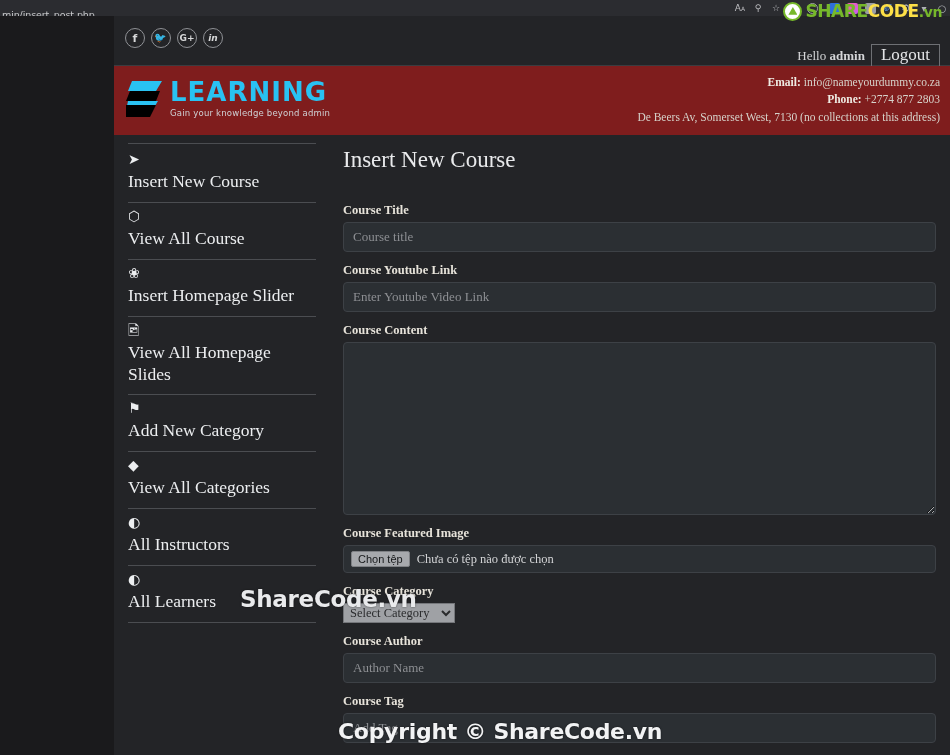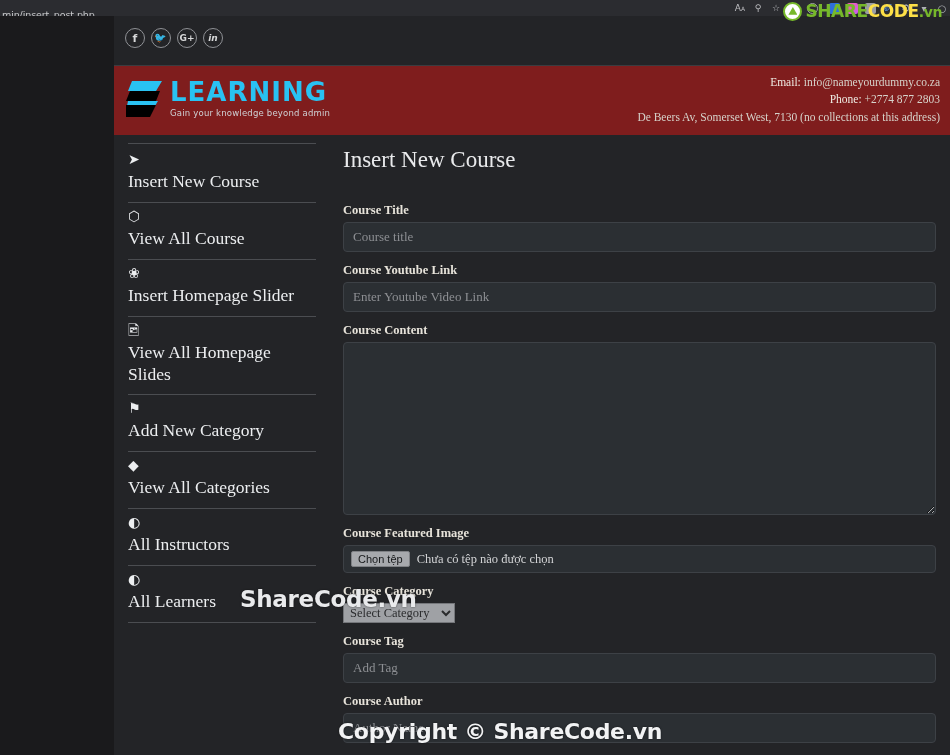--- a/index.html
+++ b/index.html
@@ -202,21 +202,21 @@
   }
   .contact {
     position: absolute;
     right: 10px; top: 8px;
     text-align: right;
     font-family: "Liberation Serif", serif;
     font-size: 11.5px;
     color: #d7d3cb;
     line-height: 1.5;
   }
-  .contact b { font-weight: normal; color: #efece4; padding-left: 23px; }
+  .contact b { font-weight: bold; color: #efece4; padding-left: 23px; }
 
   
   .body-split { display: flex; height: 620px; }
 
   .sidebar {
     width: 216px;
     padding: 8px 14px 0 14px;
     background: #232427;
   }
   .side-item {
@@ -377,20 +377,24 @@
 
 <div class="page">
   <div class="container">
 
     <div class="topbar">
       <div class="socials">
         <div class="soc">f</div>
         <div class="soc tw">🐦</div>
         <div class="soc gp">G+</div>
         <div class="soc li">in</div>
+      </div>
+      <div class="userbox">
+        <span class="hello"><span>Hello </span><b>admin</b></span>
+        <button class="logout-btn">Logout</button>
       </div>
     </div>
 
     <div class="brandbar">
       <div class="logo-wrap">
         <svg class="logo-mark" viewBox="0 0 40 46">
           <path d="M6 6 H36 L30 16 H2 Z" fill="#29c2f2"></path>
           <path d="M4 16 H34 L30 26 H0 Z" fill="#000000"></path>
           <path d="M2 26 H32 L26 36 H0 Z" fill="#29c2f2"></path>
           <path d="M0 30 H30 L24 42 H0 Z" fill="#000000"></path>
@@ -471,27 +475,27 @@
         </div>
 
         <div class="field">
           <label class="flabel">Course Category</label>
           <select class="fselect">
             <option>Select Category</option>
           </select>
         </div>
 
         <div class="field">
+          <label class="flabel">Course Author</label>
+          <input class="finput" type="text" placeholder="Author Name" style="">
+        </div>
+
+        <div class="field">
           <label class="flabel">Course Tag</label>
           <input class="finput" type="text" placeholder="Add Tag" style="">
-        </div>
-
-        <div class="field">
-          <label class="flabel">Course Author</label>
-          <input class="finput" type="text" placeholder="Author Name" style="">
         </div>
 
       </section>
 
     </div>
   </div>
 
   <div class="wm-mid">ShareCode.vn</div>
   <div class="wm-copy">Copyright © ShareCode.vn</div>
 </div>

